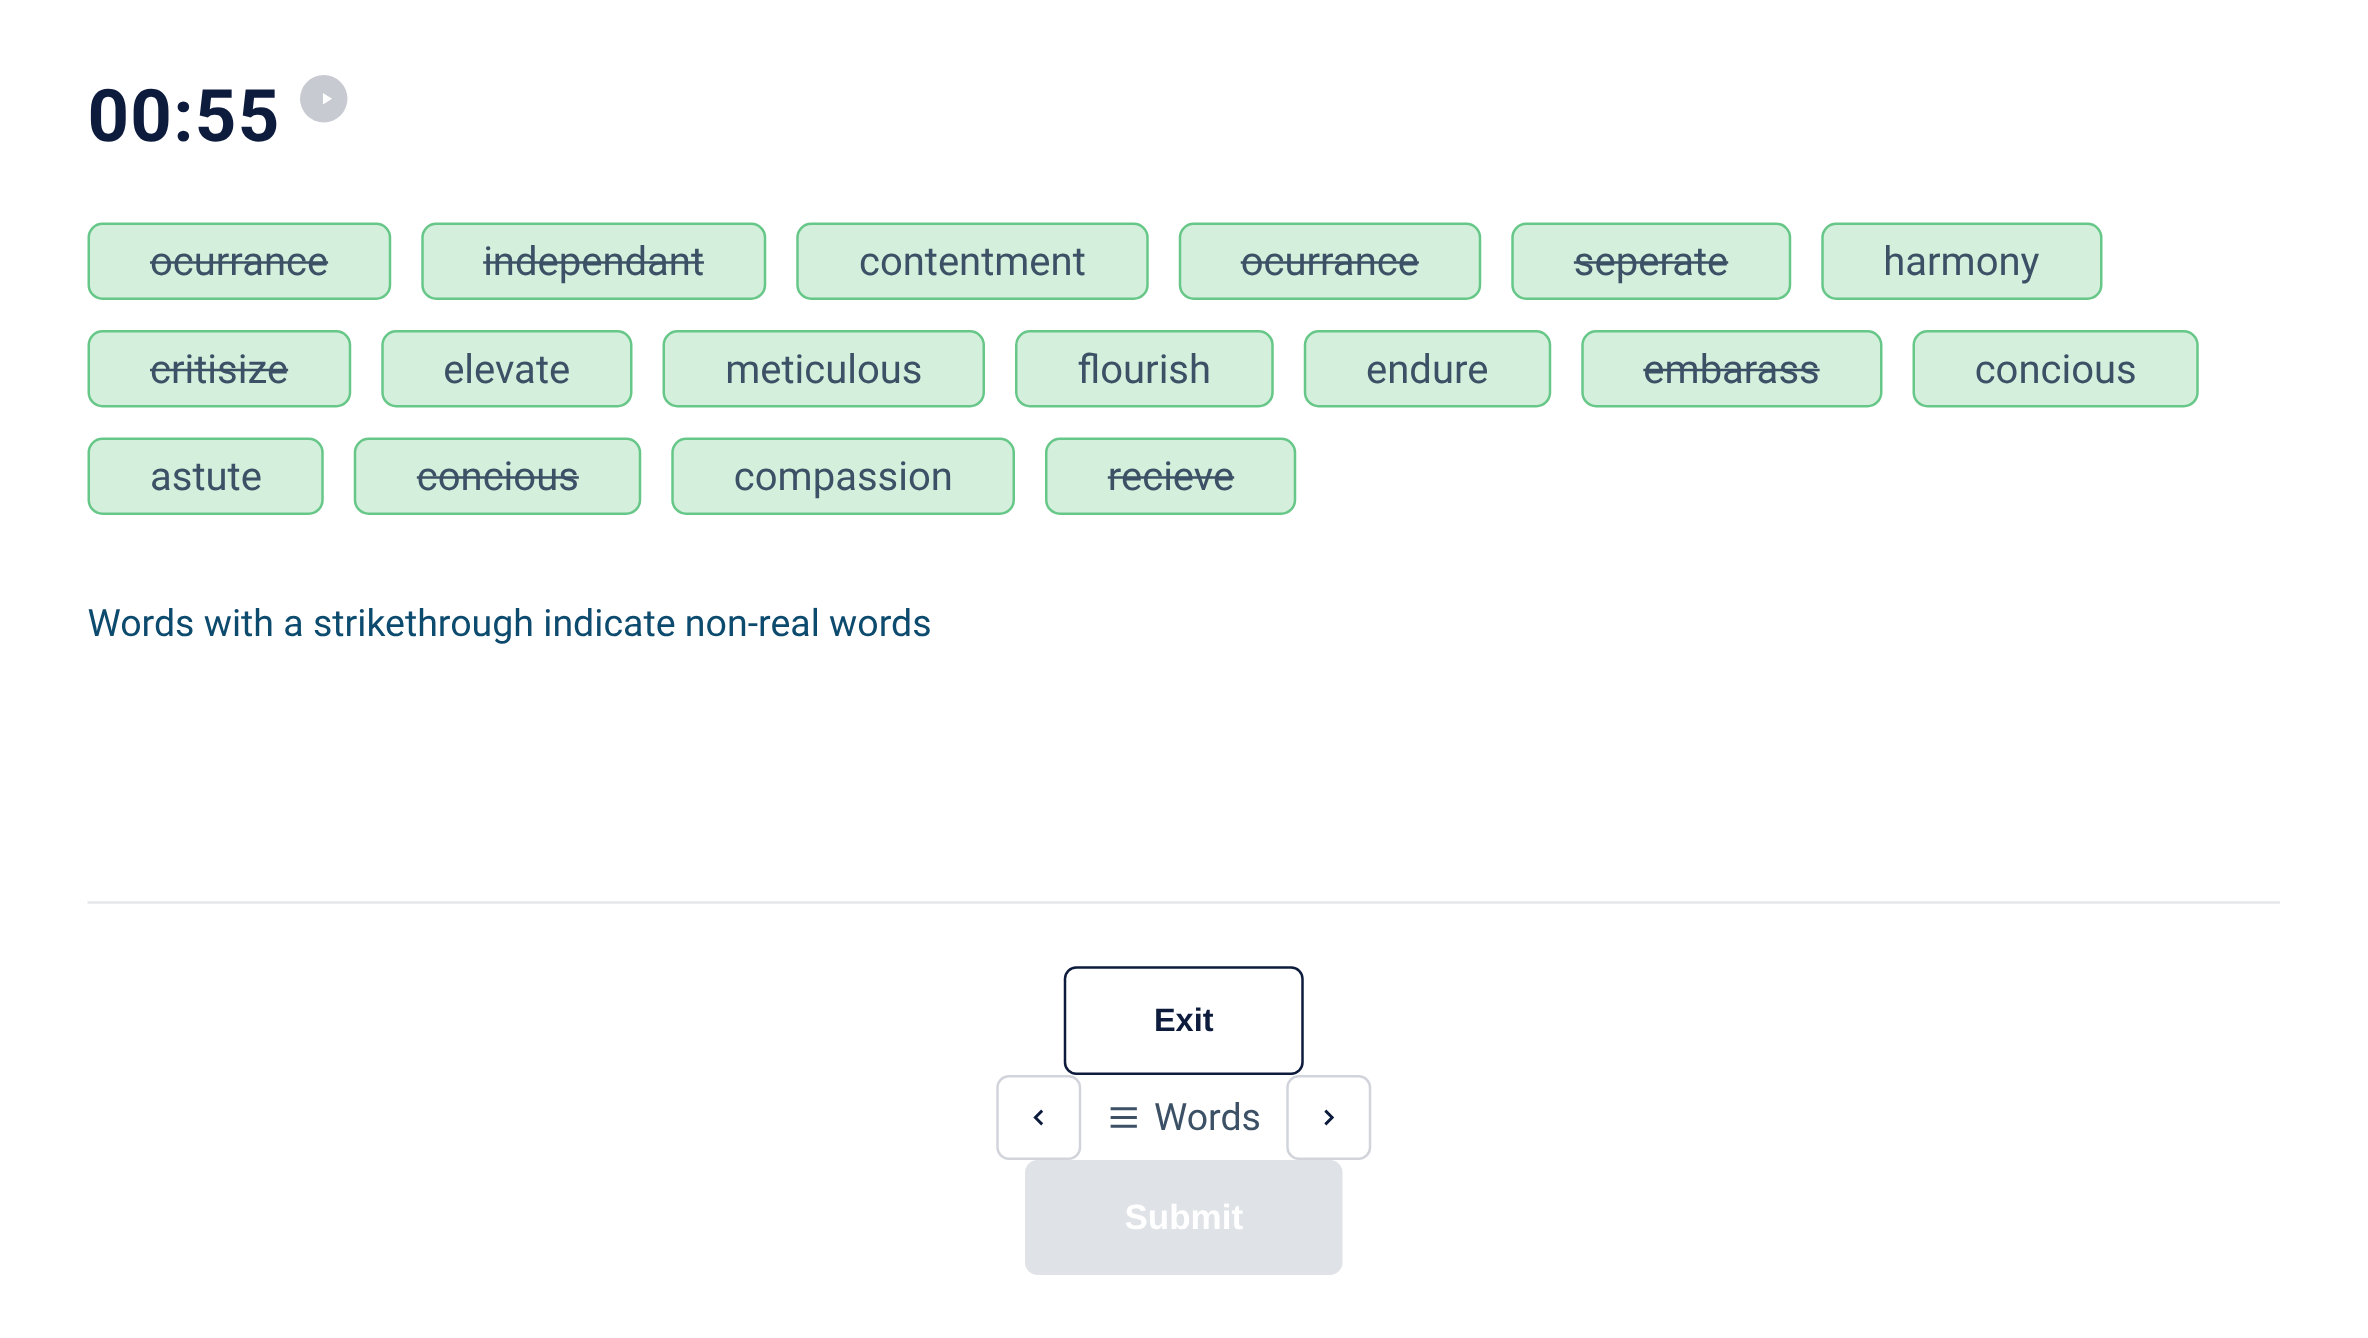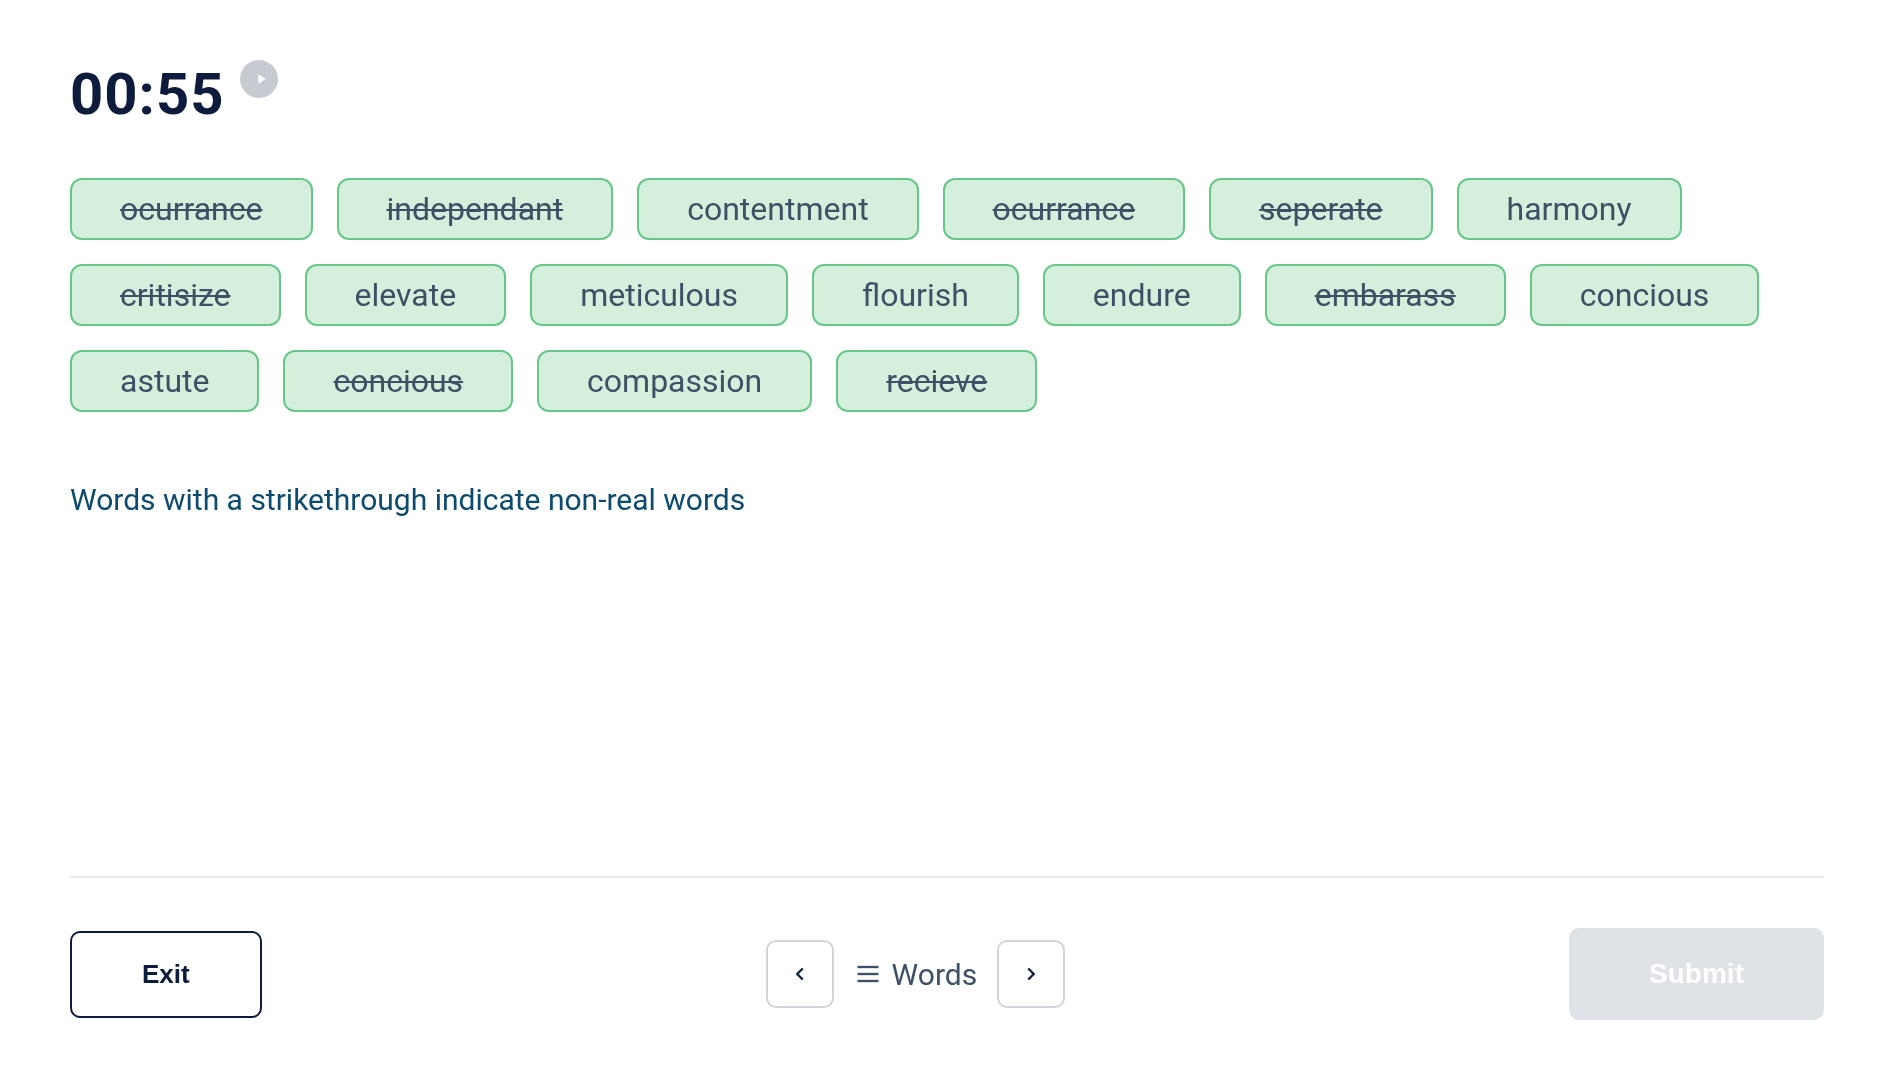--- a/index.html
+++ b/index.html
@@ -80,20 +80,21 @@
     .footer {
       position: absolute;
       left: 70px;
       right: 70px;
       bottom: 50px;
       border-top: 2px solid #e5e7eb;
       padding-top: 50px;
       display: flex;
       align-items: center;
       justify-content: space-between;
+      flex-direction: column;
     }
     .exit-btn {
       border: 2px solid #0d1b3d;
       background: #fff;
       color: #0d1b3d;
       font-size: 26px;
       font-weight: 600;
       padding: 26px 70px;
       border-radius: 10px;
       cursor: pointer;

